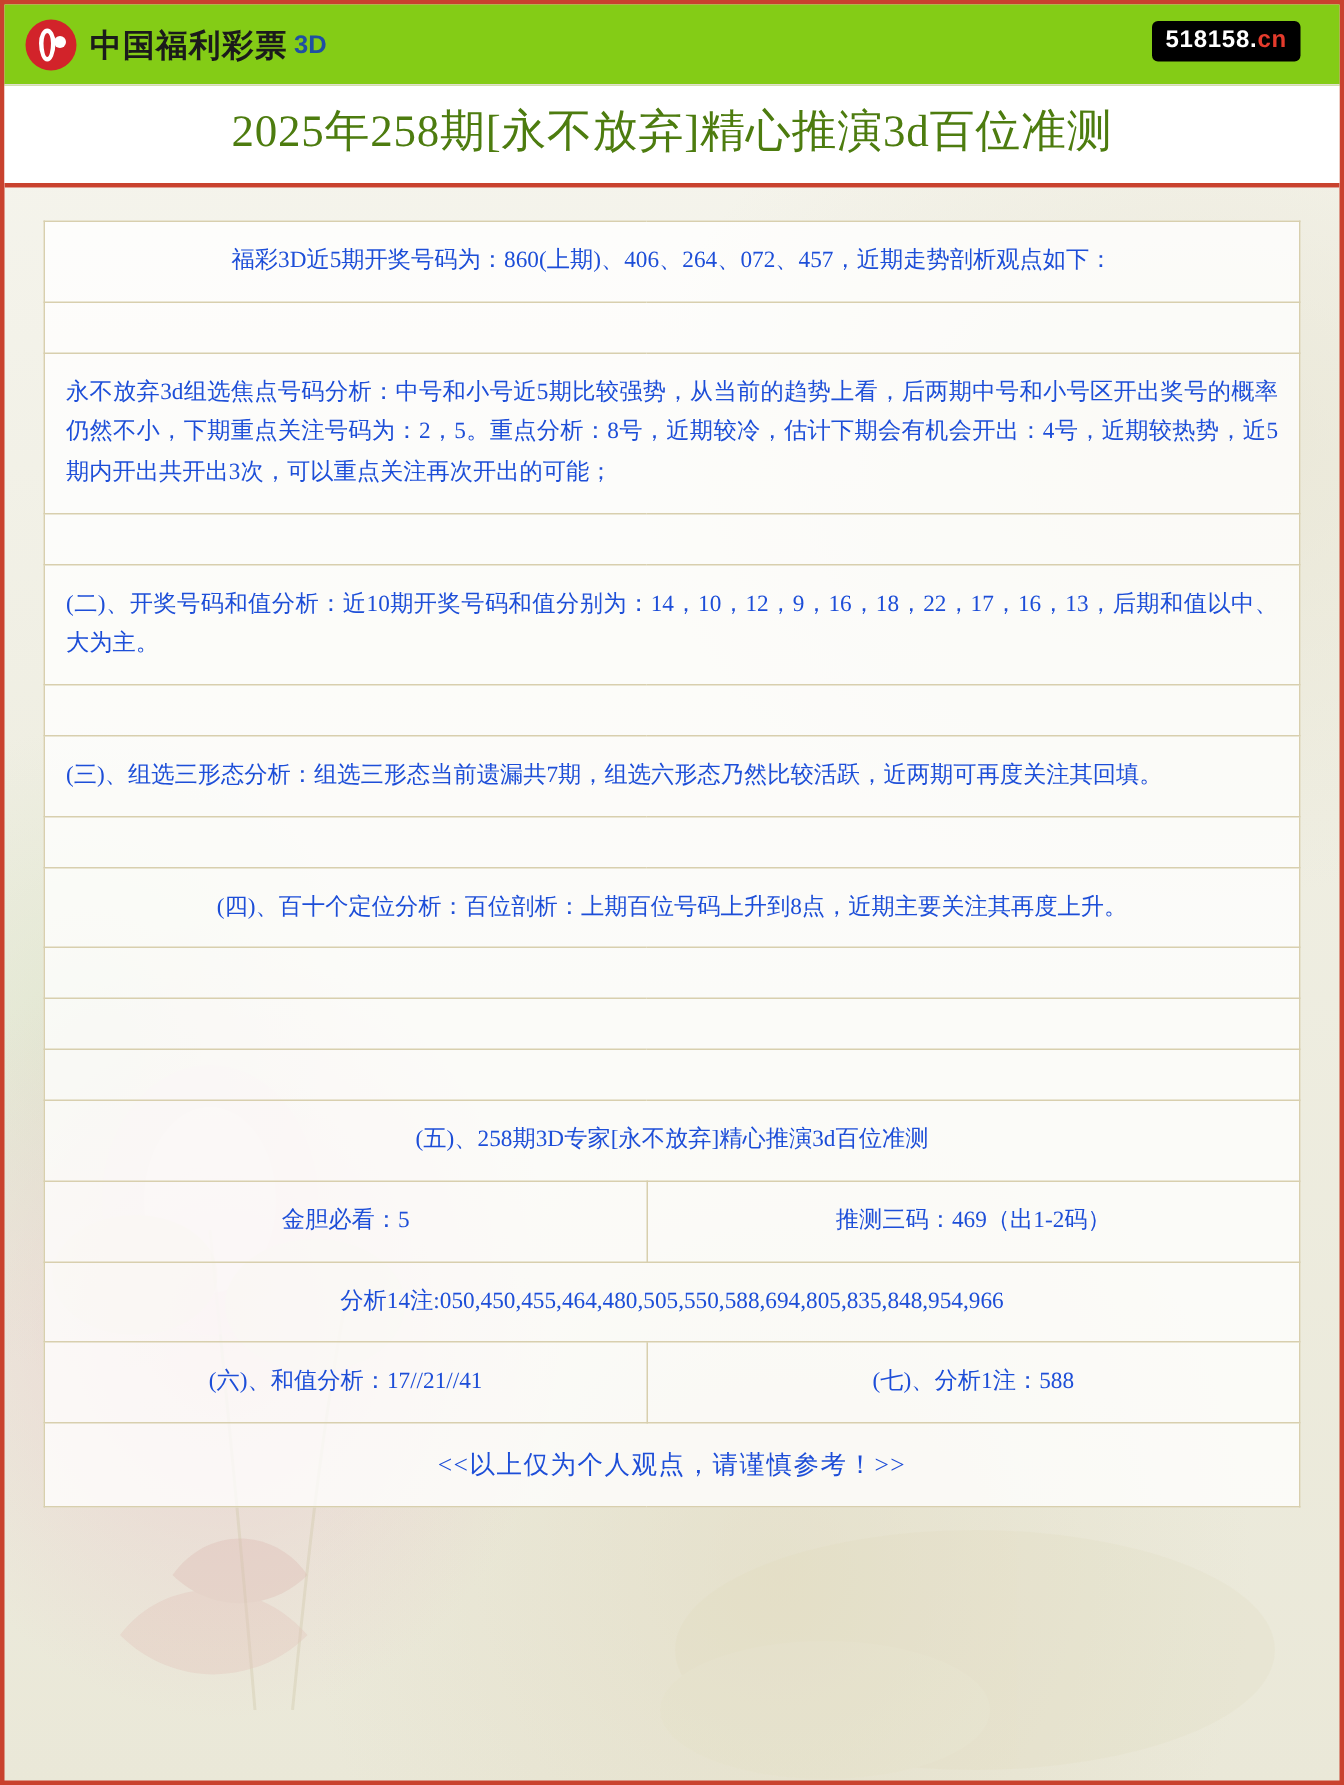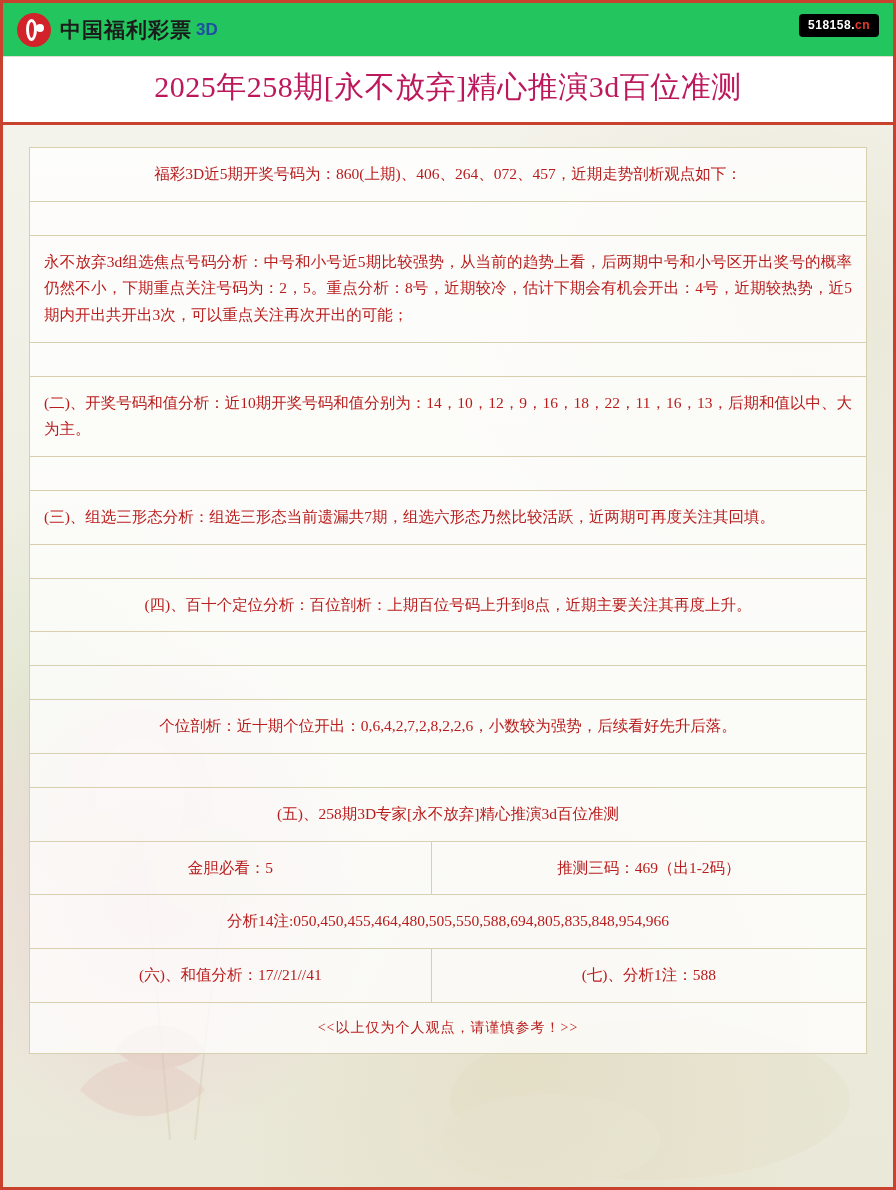--- a/index.html
+++ b/index.html
@@ -35,21 +35,21 @@
     position: relative;
     z-index: 2;
     width: 896px;
     height: 1190px;
     box-sizing: border-box;
     border: 3px solid #c9422e;
     background: transparent;
   }
   .header {
     height: 54px;
-    background: #22c55e;
+    background: #84cc16;
     border-bottom: 1px solid #e2ded0;
     display: flex;
     align-items: center;
     padding: 0 14px;
     box-sizing: border-box;
     position: relative;
   }
   .logo-mark {
     width: 34px;
     height: 34px;
@@ -90,76 +90,76 @@
   .logo-3d {
     font-family: "Liberation Sans", sans-serif;
     font-size: 17px;
     font-weight: bold;
     color: #1f4fa3;
     margin-left: 4px;
     letter-spacing: 0px;
   }
   .site-badge {
     position: absolute;
-    right: 14px;
+    right: 26px;
     top: 11px;
     background: #000000;
     border-radius: 4px;
     padding: 4px 9px 5px 9px;
     font-family: "Liberation Sans", sans-serif;
-    font-size: 12px;
+    font-size: 16px;
     font-weight: bold;
     letter-spacing: 0.5px;
     text-align: center;
   }
   .site-badge .num { color: #ffffff; }
   .site-badge .tld { color: #e43b2c; }
 
   .title-bar {
     background: #ffffff;
     border-bottom: 3px solid #c9422e;
     text-align: center;
     padding: 10px 0 14px 0;
   }
   .title-bar h1 {
     margin: 0;
     font-size: 30px;
     font-weight: normal;
-    color: #be185d;
+    color: #4d7c0f;
     font-family: "Liberation Serif", serif;
     letter-spacing: 0.5px;
   }
 
   .content {
     padding: 22px 26px 0 26px;
   }
   table.tbl {
     width: 100%;
     border-collapse: collapse;
     background: rgba(255,255,255,0.78);
     font-size: 15.5px;
-    color: #b91c1c;
+    color: #1d4ed8;
   }
   table.tbl td {
     border: 1px solid #d8cfae;
     padding: 13px 14px;
     line-height: 1.72;
     vertical-align: middle;
   }
   td.center { text-align: center; }
   td.justify { text-align: justify; }
   .spacer-row td {
     border: none;
     height: 7px;
     padding: 0;
     background: transparent;
   }
   .footnote {
     text-align: center;
-    font-size: 14px;
+    font-size: 17px;
     letter-spacing: 1px;
   }
 </style>
 </head>
 <body>
 
 <div class="bg-wash"></div>
 <svg class="bg-leaf" style="left:20px; top:620px;" width="330" height="520" viewBox="0 0 330 520">
   <g fill="none" stroke="#cfc7a8" stroke-width="2" opacity="0.75">
     <path d="M150 520 C140 400 130 300 120 200"></path>
@@ -207,43 +207,40 @@
         <tr class="spacer-row">
             <td colspan="2"></td>
           </tr>
         <tr>
           <td class="justify" colspan="2">永不放弃3d组选焦点号码分析：中号和小号近5期比较强势，从当前的趋势上看，后两期中号和小号区开出奖号的概率仍然不小，下期重点关注号码为：2，5。重点分析：8号，近期较冷，估计下期会有机会开出：4号，近期较热势，近5期内开出共开出3次，可以重点关注再次开出的可能；</td>
         </tr>
         <tr class="spacer-row">
             <td colspan="2"></td>
           </tr>
         <tr>
-          <td class="justify" colspan="2">(二)、开奖号码和值分析：近10期开奖号码和值分别为：14，10，12，9，16，18，22，11，16，13，后期和值以中、大为主。</td>
+          <td class="justify" colspan="2">(二)、开奖号码和值分析：近10期开奖号码和值分别为：14，10，12，9，16，18，22，17，16，13，后期和值以中、大为主。</td>
         </tr>
         <tr class="spacer-row">
             <td colspan="2"></td>
           </tr>
         <tr>
           <td class="justify" colspan="2">(三)、组选三形态分析：组选三形态当前遗漏共7期，组选六形态乃然比较活跃，近两期可再度关注其回填。</td>
         </tr>
         <tr class="spacer-row">
             <td colspan="2"></td>
           </tr>
         <tr>
           <td class="center" colspan="2">(四)、百十个定位分析：百位剖析：上期百位号码上升到8点，近期主要关注其再度上升。</td>
         </tr>
         <tr class="spacer-row">
             <td colspan="2"></td>
           </tr>
         <tr class="spacer-row">
             <td colspan="2"></td>
           </tr>
-        <tr>
-          <td class="center" colspan="2">个位剖析：近十期个位开出：0,6,4,2,7,2,8,2,2,6，小数较为强势，后续看好先升后落。</td>
-        </tr>
         <tr class="spacer-row">
             <td colspan="2"></td>
           </tr>
         <tr>
           <td class="center" colspan="2">(五)、258期3D专家[永不放弃]精心推演3d百位准测</td>
         </tr>
         <tr>
           <td class="center" style="width:48%;">金胆必看：5</td>
           <td class="center">推测三码：469（出1-2码）</td>
         </tr>

